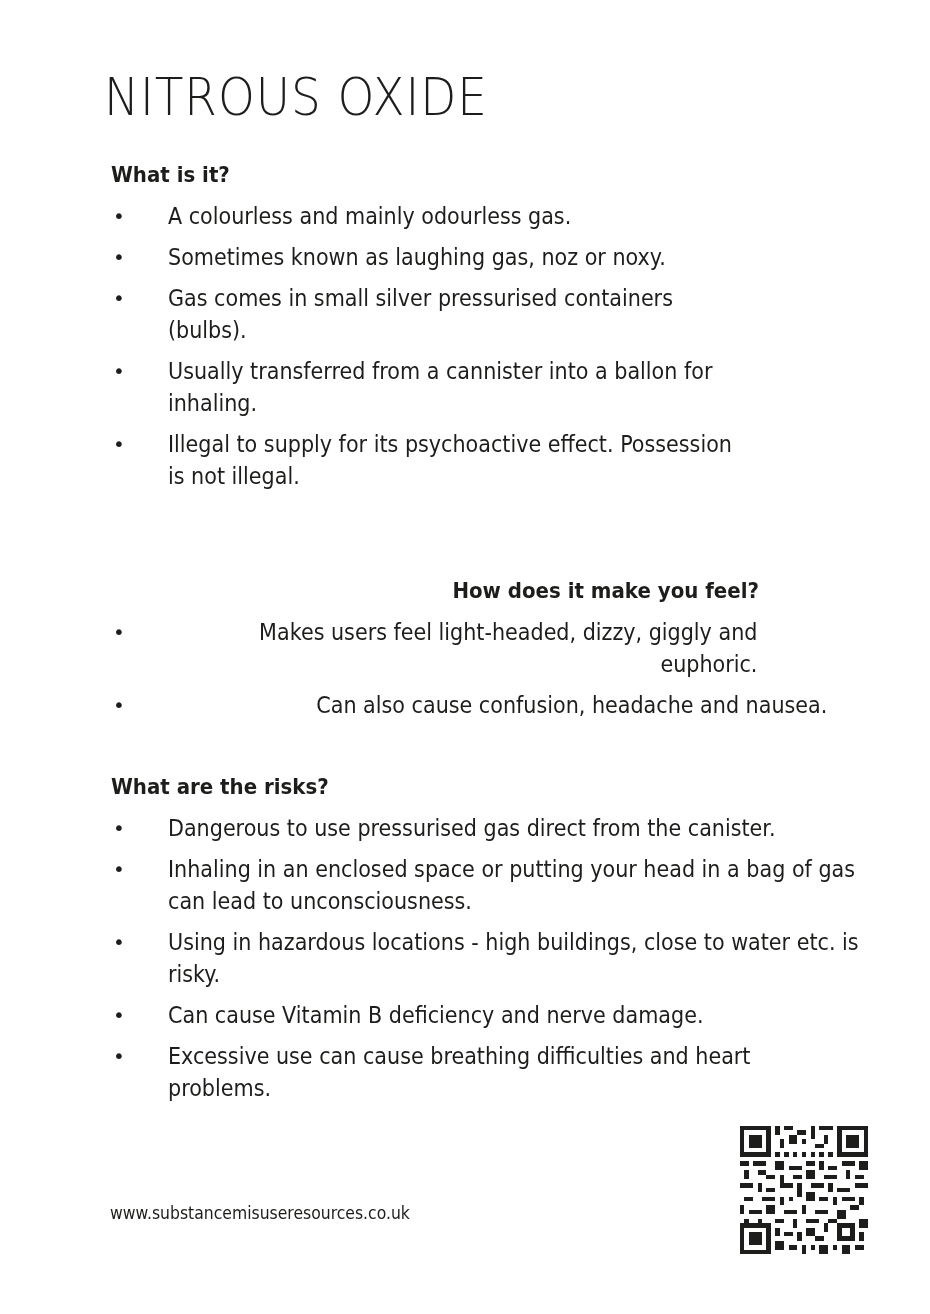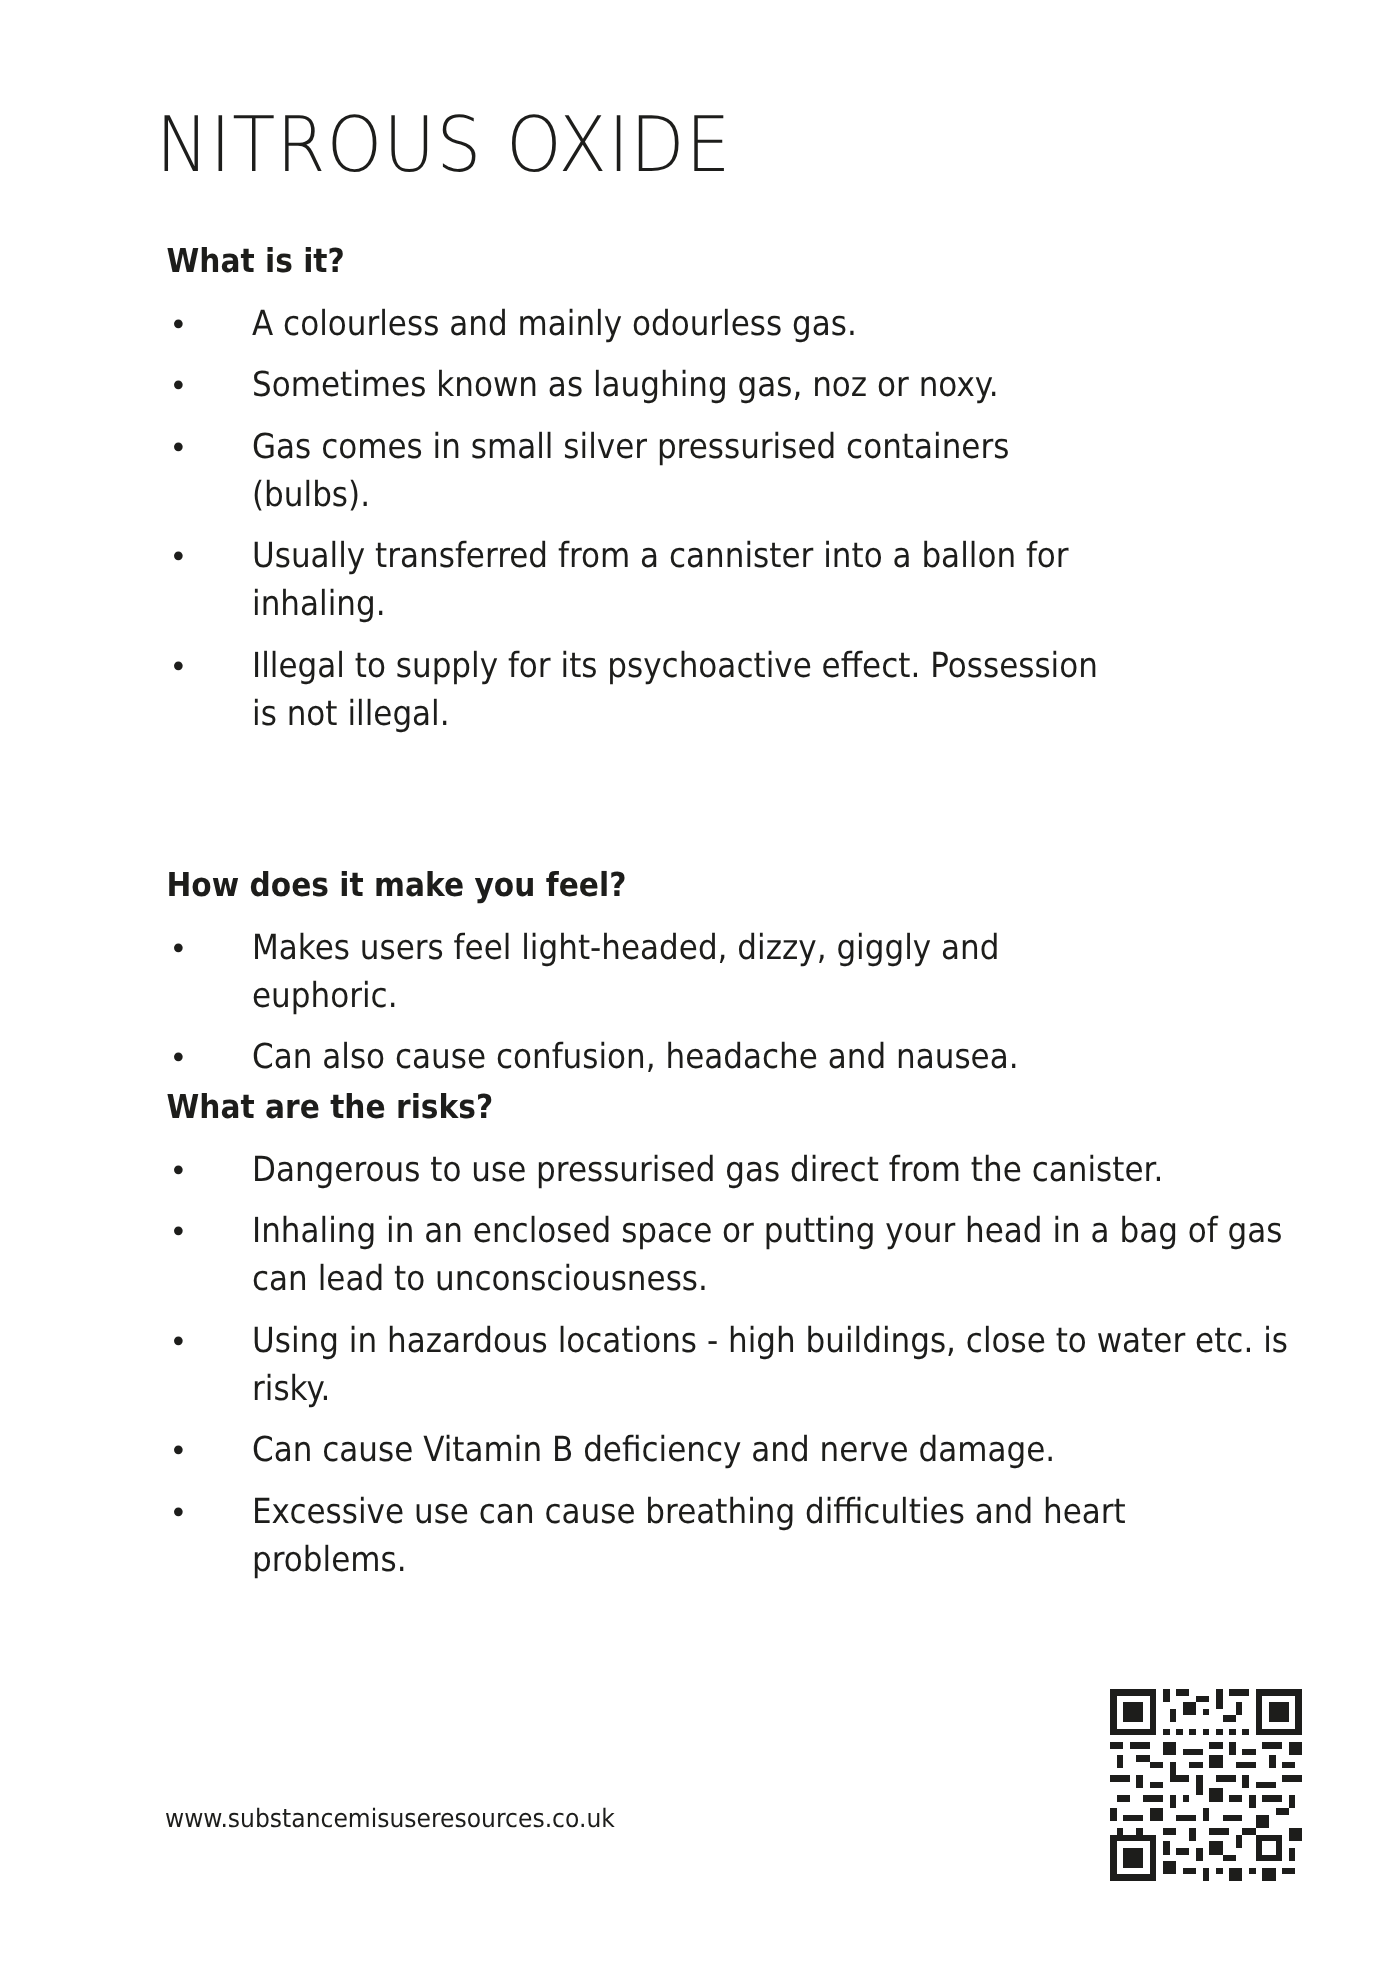--- a/index.html
+++ b/index.html
@@ -58,35 +58,35 @@
         <span class="bullet">•</span>
         <span class="txt">Usually transferred from a cannister into a ballon for inhaling.</span>
       </li>
     <li style="width:580px">
         <span class="bullet">•</span>
         <span class="txt">Illegal to supply for its psychoactive effect. Possession is not illegal.</span>
       </li>
   </ul>
 </div>
 
-<div class="section" style="top:576px;">
+<div class="section" style="top:576px;text-align:right;">
   <h2 class="heading">How does it make you feel?</h2>
   <ul>
     <li style="width:590px">
         <span class="bullet">•</span>
         <span class="txt">Makes users feel light-headed, dizzy, giggly and euphoric.</span>
       </li>
     <li style="width:660px">
         <span class="bullet">•</span>
         <span class="txt">Can also cause confusion, headache and nausea.</span>
       </li>
   </ul>
 </div>
 
-<div class="section" style="top:724px;">
+<div class="section" style="top:772px;">
   <h2 class="heading">What are the risks?</h2>
   <ul>
     <li style="width:660px">
         <span class="bullet">•</span>
         <span class="txt">Dangerous to use pressurised gas direct from the canister.</span>
       </li>
     <li style="width:720px">
         <span class="bullet">•</span>
         <span class="txt">Inhaling in an enclosed space or putting your head in a bag of gas can lead to unconsciousness.</span>
       </li>

